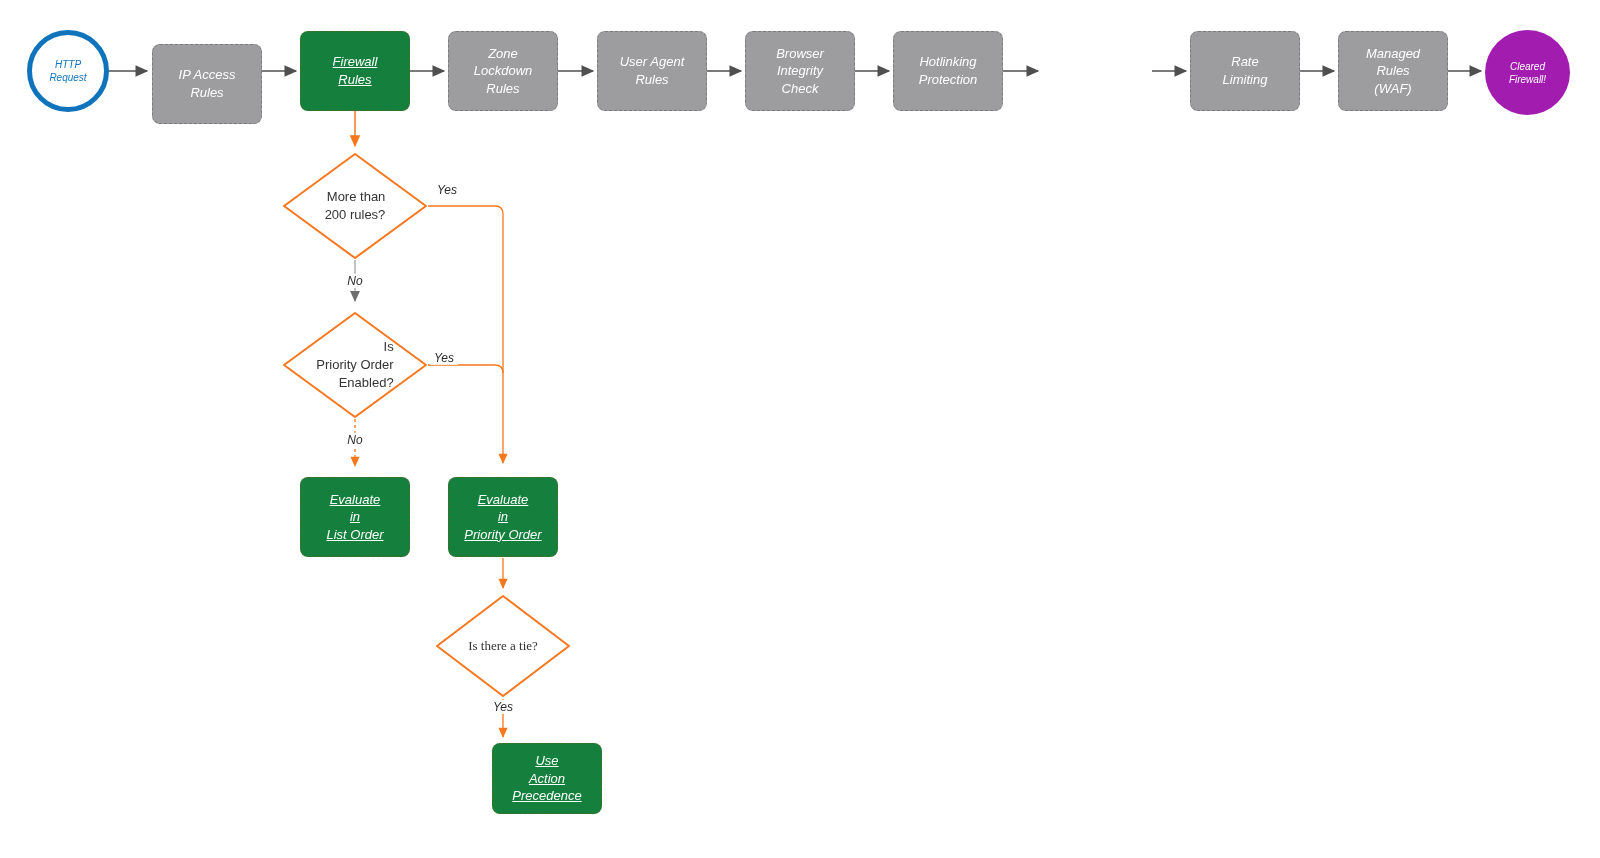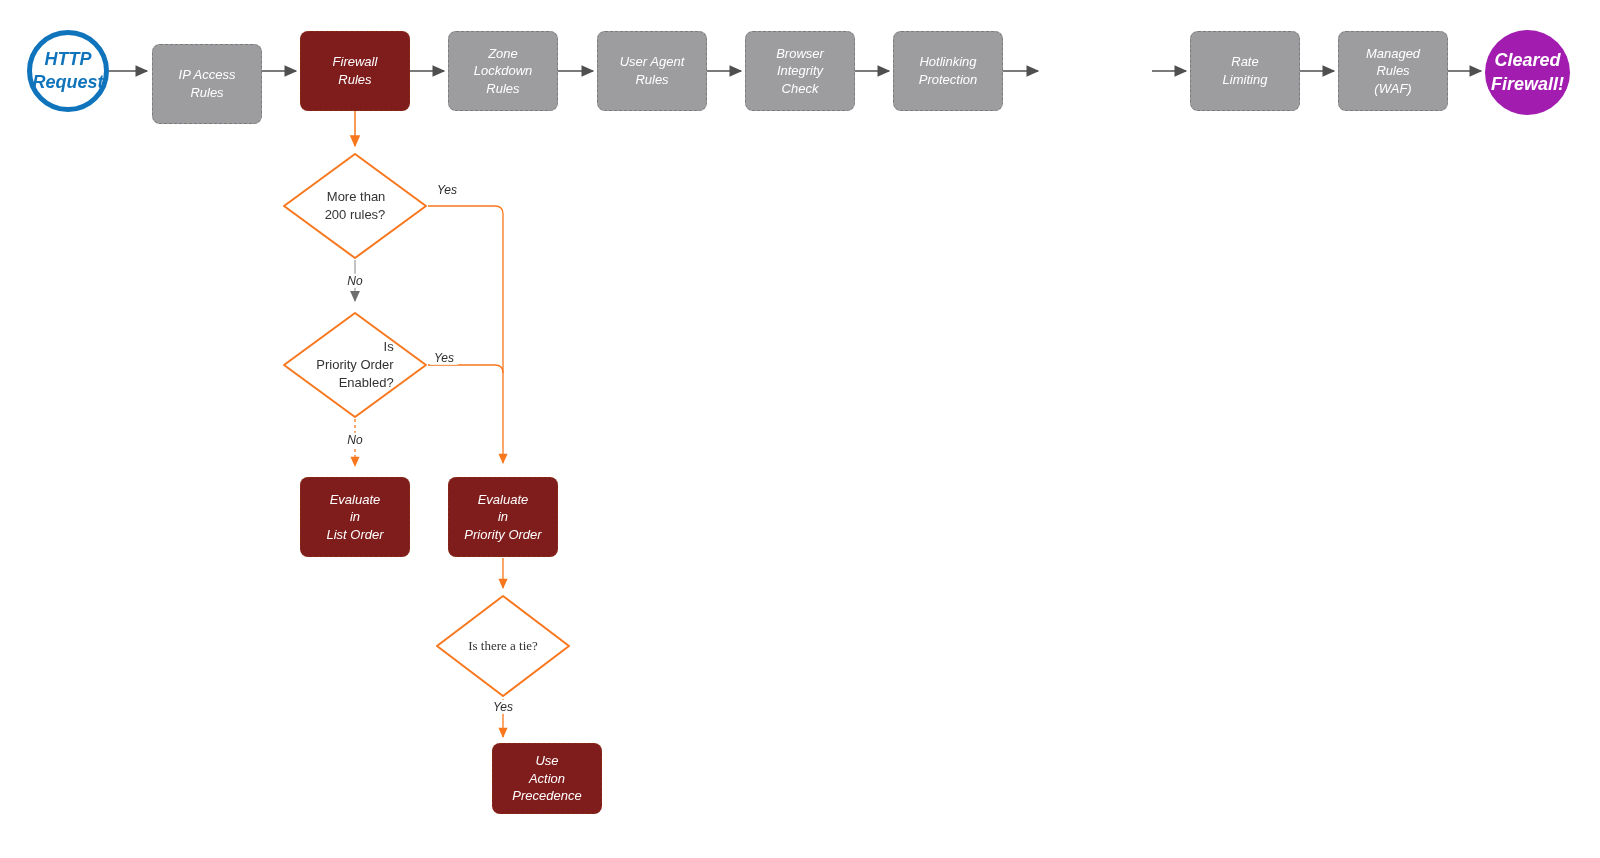--- a/index.html
+++ b/index.html
@@ -38,28 +38,29 @@
     font-style: italic;
     font-size: 13px;
     line-height: 1.35;
     color: #ffffff;
   }
   .process.gray {
     background: #9d9d9f;
     border: 1px dashed rgba(60,60,60,0.35);
   }
   .process.orange {
-    background: #7f1d1d;
+    background: #15803d;
     border: 1px dashed rgba(160,70,0,0.35);
+    text-decoration: underline;
   }
   .terminal {
     border-radius: 50%;
     font-style: italic;
-    font-weight: bold;
-    font-size: 18px;
+    font-weight: normal;
+    font-size: 10px;
     line-height: 1.3;
   }
   .terminal.start {
     left: 27px; top: 30px;
     width: 82px; height: 82px;
     background: #ffffff;
     border: 5px solid #1074bc;
     color: #1074bc;
   }
   .terminal.end {

